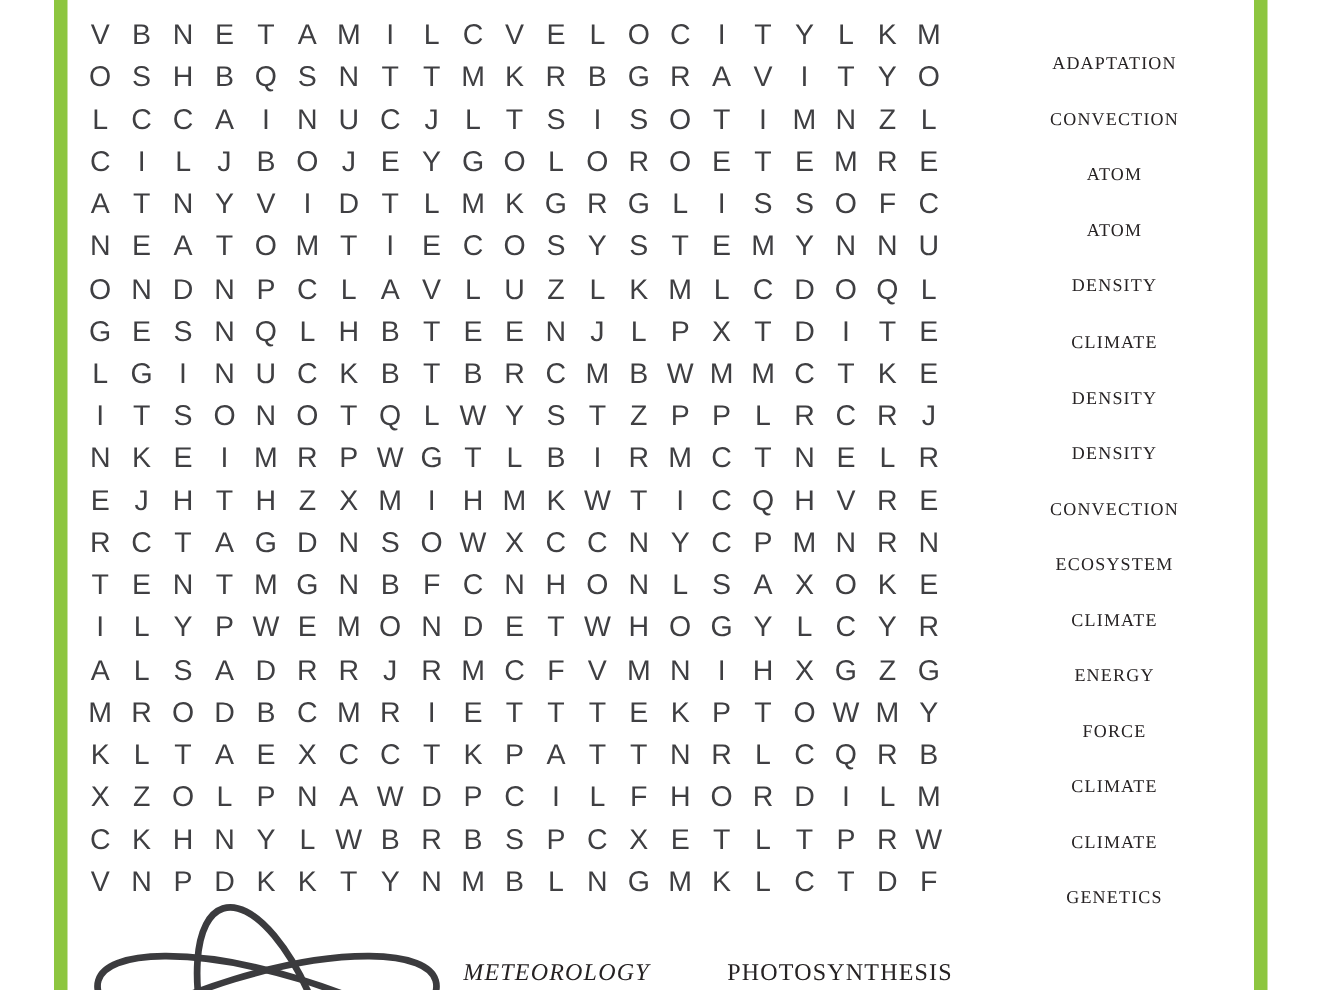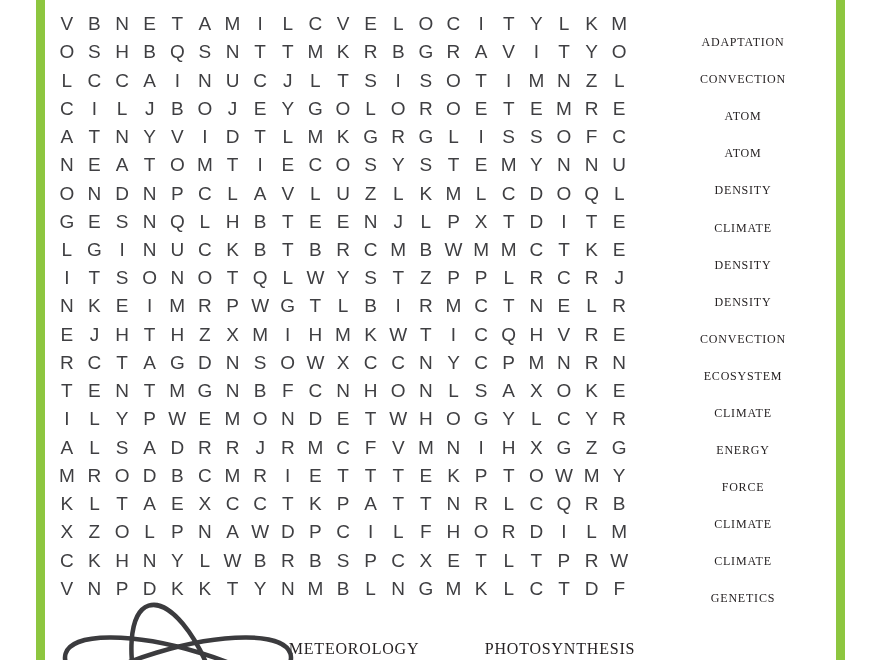--- a/index.html
+++ b/index.html
@@ -43,21 +43,21 @@
   }
 
   .bottom-word {
     position: absolute; top: 638px; height: 22px;
     display: flex; align-items: center; justify-content: center;
     font-family: "Liberation Serif", serif;
     font-size: 16px; letter-spacing: 0.8px;
     color: var(--word-text, #262223);
     white-space: nowrap;
   }
-  .bottom-word.first  { left: 244px; width: 220px; }
+  .bottom-word.first  { left: 261px; width: 220px; font-style: italic; }
   .bottom-word.second { left: 450px; width: 220px; }
 
   .atom-wrap {
     position: absolute; left: 26px; top: 594px;
     width: 330px; height: 130px;
   }
   .atom-wrap svg ellipse {
     fill: none;
     stroke: var(--atom-stroke, #3b3b3e);
     stroke-width: 4.5px;

